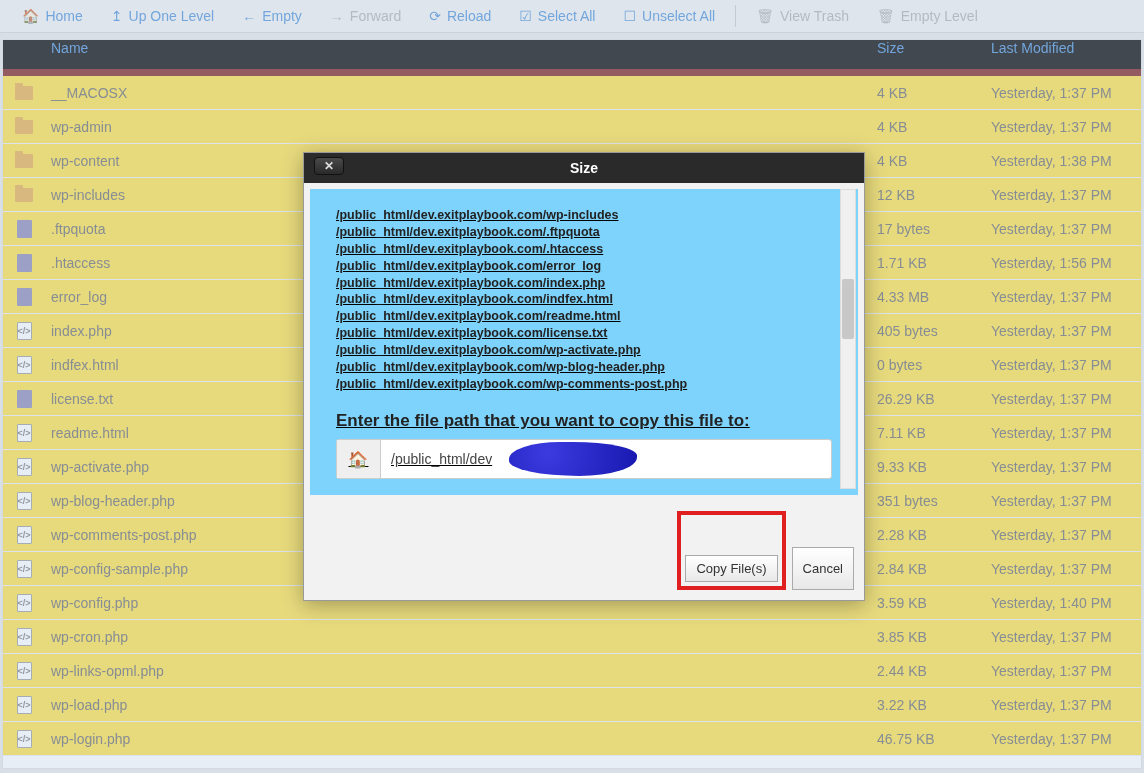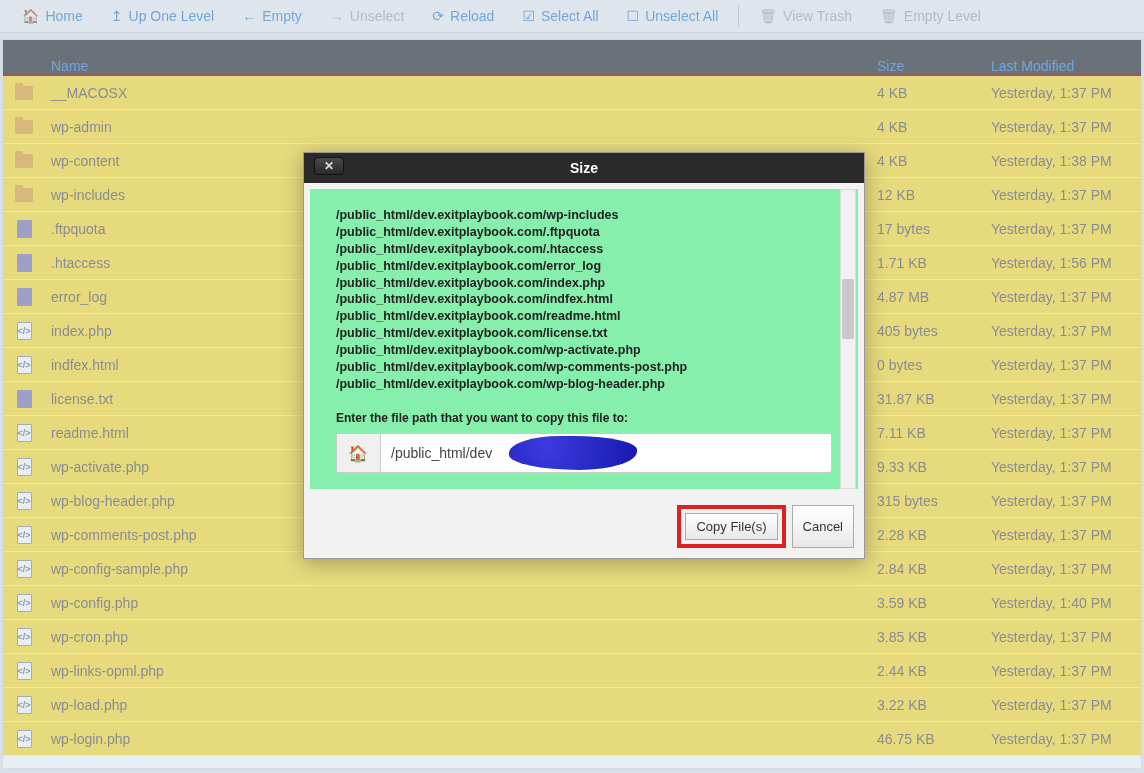--- a/index.html
+++ b/index.html
@@ -49,24 +49,24 @@
 
     .file-pane {
       background: #fff;
       border: 1px solid #e0e0e0;
       margin: 6px 2px;
       height: 730px;
       overflow: hidden;
     }
     .file-header {
       display: flex;
-      background: #404040;
-      border-bottom: 2px solid #7f1d1d;
+      background: #000000;
+      border-bottom: 7px solid #7f1d1d;
       height: 36px;
-      align-items: flex-end;
+      align-items: flex-start;
       color: #4a90d9;
       font-size: 14px;
     }
     .col-icon { width: 42px; }
     .col-name { flex: 1; padding-left: 6px; }
     .col-size { width: 114px; }
     .col-mod { width: 150px; padding-right: 10px; }
 
     .file-row {
       display: flex;
@@ -145,36 +145,37 @@
       height: 18px;
       background: linear-gradient(#4a4a4a,#2a2a2a);
       border-radius: 4px;
       border: 1px solid #111;
       color: #ddd;
       display:flex;align-items:center;justify-content:center;
       font-size:12px;
       cursor:pointer;
     }
     .modal-body {
-      background: #86efac;
+      background: #7dd3fc;
       margin: 6px;
       padding: 18px 26px 16px 26px;
+      text-decoration: underline;
     }
     .path-list {
       height: 186px;
       overflow-y: scroll;
       font-size: 12.5px;
       font-family: Arial, sans-serif;
       line-height: 1.35;
       font-weight: bold;
       color: #222;
       padding-right:4px;
     }
     .modal-label {
-      font-size: 12px;
+      font-size: 17px;
       font-weight: bold;
       margin: 18px 0 8px 0;
       color: #222;
     }
     .path-input-row {
       display: flex;
       border: 1px solid #ccc;
       border-radius: 3px;
       height: 40px;
       align-items:center;
@@ -211,20 +212,21 @@
       padding: 10px 10px 10px 0;
       background:#f2f2f2;
     }
     .btn {
       background: linear-gradient(#fff,#e8e8e8);
       border: 1px solid #aaa;
       padding: 5px 10px;
       font-size: 13px;
       cursor: pointer;
       color:#333;
+      margin-top:36px;
     }
     .btn-highlight-box {
       border: 4px solid #e02020;
       padding: 4px;
       display:inline-flex;
     }
     .modal-scroll-right {
       position:absolute;
       right:8px; top:36px; width:16px; height:300px;
       background:#f0f0f0;
@@ -245,21 +247,21 @@
   <div class="tb-btn">
     <span class="glyph">↥</span>
     <span>Up One Level</span>
   </div>
   <div class="tb-btn">
     <span class="glyph">←</span>
     <span>Empty</span>
   </div>
   <div class="tb-btn disabled">
     <span class="glyph">→</span>
-    <span>Unselect</span>
+    <span>Forward</span>
   </div>
   <div class="tb-btn">
     <span class="glyph">⟳</span>
     <span>Reload</span>
   </div>
   <div class="tb-btn">
     <span class="glyph">☑</span>
     <span>Select All</span>
   </div>
   <div class="tb-btn">
@@ -331,21 +333,21 @@
         </div>
         <div class="col-name">.htaccess</div>
         <div class="col-size">1.71 KB</div>
         <div class="col-mod">Yesterday, 1:56 PM</div>
       </div>
       <div class="file-row selected">
         <div class="col-icon">
           <div class="icon-file"></div>
         </div>
         <div class="col-name">error_log</div>
-        <div class="col-size">4.87 MB</div>
+        <div class="col-size">4.33 MB</div>
         <div class="col-mod">Yesterday, 1:37 PM</div>
       </div>
       <div class="file-row selected">
         <div class="col-icon">
           <div class="icon-code">&lt;/&gt;</div>
         </div>
         <div class="col-name">index.php</div>
         <div class="col-size">405 bytes</div>
         <div class="col-mod">Yesterday, 1:37 PM</div>
       </div>
@@ -355,21 +357,21 @@
         </div>
         <div class="col-name">indfex.html</div>
         <div class="col-size">0 bytes</div>
         <div class="col-mod">Yesterday, 1:37 PM</div>
       </div>
       <div class="file-row selected">
         <div class="col-icon">
           <div class="icon-file"></div>
         </div>
         <div class="col-name">license.txt</div>
-        <div class="col-size">31.87 KB</div>
+        <div class="col-size">26.29 KB</div>
         <div class="col-mod">Yesterday, 1:37 PM</div>
       </div>
       <div class="file-row selected">
         <div class="col-icon">
           <div class="icon-code">&lt;/&gt;</div>
         </div>
         <div class="col-name">readme.html</div>
         <div class="col-size">7.11 KB</div>
         <div class="col-mod">Yesterday, 1:37 PM</div>
       </div>
@@ -379,21 +381,21 @@
         </div>
         <div class="col-name">wp-activate.php</div>
         <div class="col-size">9.33 KB</div>
         <div class="col-mod">Yesterday, 1:37 PM</div>
       </div>
       <div class="file-row selected">
         <div class="col-icon">
           <div class="icon-code">&lt;/&gt;</div>
         </div>
         <div class="col-name">wp-blog-header.php</div>
-        <div class="col-size">315 bytes</div>
+        <div class="col-size">351 bytes</div>
         <div class="col-mod">Yesterday, 1:37 PM</div>
       </div>
       <div class="file-row selected">
         <div class="col-icon">
           <div class="icon-code">&lt;/&gt;</div>
         </div>
         <div class="col-name">wp-comments-post.php</div>
         <div class="col-size">2.28 KB</div>
         <div class="col-mod">Yesterday, 1:37 PM</div>
       </div>
@@ -461,22 +463,22 @@
     <div class="path-list" id="path-list">
         <div>/public_html/dev.exitplaybook.com/wp-includes</div>
         <div>/public_html/dev.exitplaybook.com/.ftpquota</div>
         <div>/public_html/dev.exitplaybook.com/.htaccess</div>
         <div>/public_html/dev.exitplaybook.com/error_log</div>
         <div>/public_html/dev.exitplaybook.com/index.php</div>
         <div>/public_html/dev.exitplaybook.com/indfex.html</div>
         <div>/public_html/dev.exitplaybook.com/readme.html</div>
         <div>/public_html/dev.exitplaybook.com/license.txt</div>
         <div>/public_html/dev.exitplaybook.com/wp-activate.php</div>
+        <div>/public_html/dev.exitplaybook.com/wp-blog-header.php</div>
         <div>/public_html/dev.exitplaybook.com/wp-comments-post.php</div>
-        <div>/public_html/dev.exitplaybook.com/wp-blog-header.php</div>
         <div>/public_html/dev.exitplaybook.com/wp-config-sample.php</div>
       </div>
     <div class="modal-label">Enter the file path that you want to copy this file to:</div>
     <div class="path-input-row" style="position:relative;">
       <div class="path-home">
         <span>🏠</span>
       </div>
       <input class="path-input" type="text" value="/public_html/dev" style="">
       <div class="redact" style="left:172px; top:2px;"></div>
     </div>

